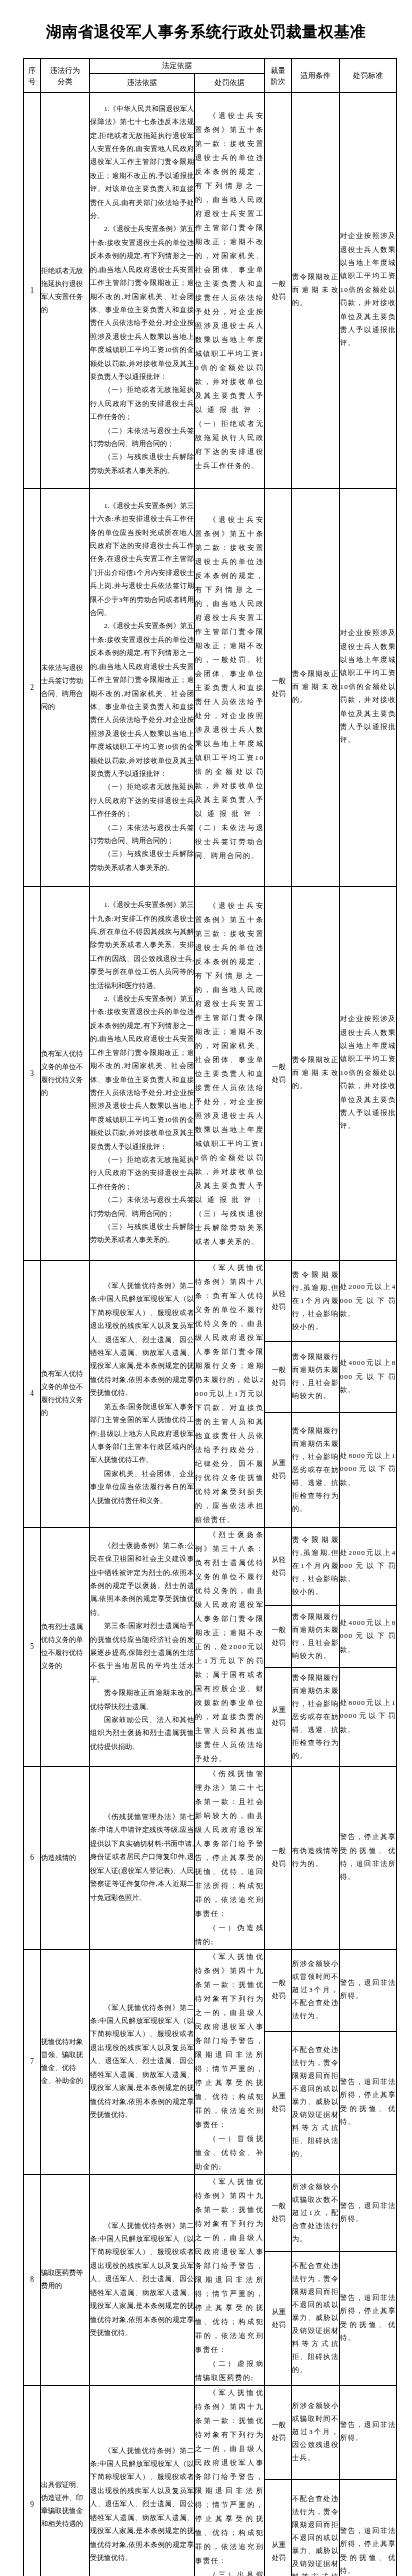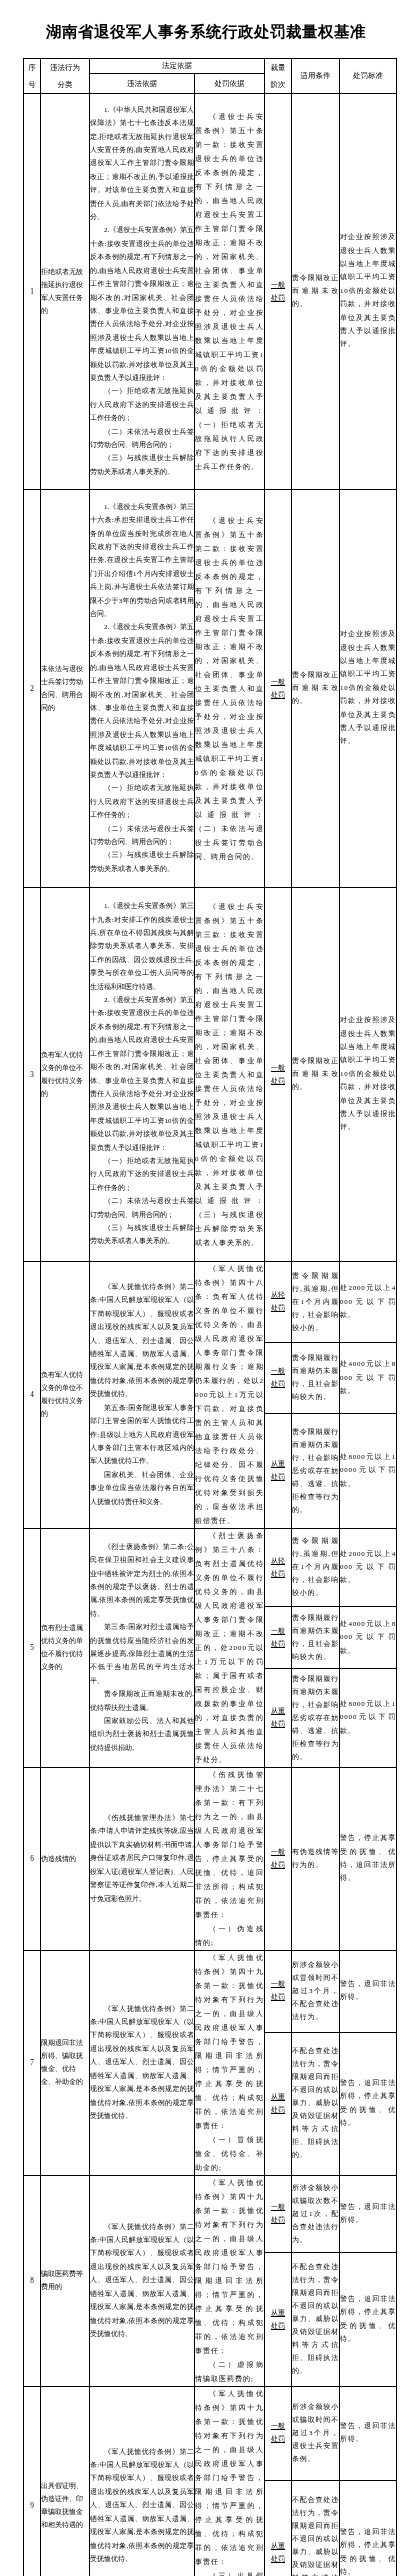--- a/index.html
+++ b/index.html
@@ -14,40 +14,40 @@
   table.main{
     position:absolute;top:58px;left:23px;width:372px;
     border-collapse:collapse;table-layout:fixed;
     font-size:7px;
   }
   table.main{border:1px solid #000;}
   table.main th,table.main td{
     border:0.5px solid #000;vertical-align:middle;padding:0;overflow:hidden;
   }
   th{font-weight:normal;font-size:7.5px;text-align:center;}
-  th .wrapbox{display:inline-block;max-width:32px;line-height:17px;}
+  th .wrapbox{display:inline-block;max-width:32px;line-height:11px;}
   .hdr1{height:15px;}
   .hdr2{height:19px;}
   
   .r1{height:396px}.r2{height:398px}.r3{height:374px}
   .r4a{height:76px}.r4b{height:66px}.r4c{height:107px}
   .r5a{height:77px}.r5b{height:61px}.r5c{height:97px}
   .r6{height:177px}
   .r7a{height:75px}.r7b{height:132px}
   .r8a{height:76px}.r8b{height:131px}
   .r9a{height:76px}.r9b{height:116px}
   
   td.seq{text-align:center;font-size:7.2px;}
   td.cat{padding:2.1px 5.7px;line-height:13px;}
   td.law{padding:3.1px 5.2px;line-height:13.4px;}
   td.law p{margin:0;text-align:justify;text-indent:2em;word-break:break-all;}
   td.pen{padding:3.1px 4.6px;line-height:14px;letter-spacing:1px;}
   td.pen p{margin:0;text-align:justify;text-indent:2em;word-break:break-all;}
   td.tier{text-align:center;}
-  td.tier span{display:inline-block;width:15.5px;line-height:13px;text-align:center;text-decoration:underline;}
+  td.tier span{display:inline-block;width:15.5px;line-height:13px;text-align:right;}
   td.cond{padding:2.1px 5.2px;line-height:13px;text-align:justify;letter-spacing:0.8px;word-break:break-all;font-family:Liberation Serif, serif;}
   td.std{padding:2.1px 5.7px;line-height:13.4px;text-align:justify;letter-spacing:0.8px;word-break:break-all;}
 </style>
 </head>
 <body>
 
 <h1 class="page-title">湖南省退役军人事务系统行政处罚裁量权基准</h1>
 
 <table class="main">
   <colgroup>
@@ -96,21 +96,21 @@
     <td class="seq">2</td>
     <td class="cat">未依法与退役士兵签订劳动合同、聘用合同的</td>
     <td class="law">
       <p>1.《退役士兵安置条例》第三十六条:承担安排退役士兵工作任务的单位应当按时完成所在地人民政府下达的安排退役士兵工作任务,在退役士兵安置工作主管部门开出介绍信1个月内安排退役士兵上岗,并与退役士兵依法签订期限不少于3年的劳动合同或者聘用合同。</p>
       <p>2.《退役士兵安置条例》第五十条:接收安置退役士兵的单位违反本条例的规定,有下列情形之一的,由当地人民政府退役士兵安置工作主管部门责令限期改正；逾期不改的,对国家机关、社会团体、事业单位主要负责人和直接责任人员依法给予处分,对企业按照涉及退役士兵人数乘以当地上年度城镇职工平均工资10倍的金额处以罚款,并对接收单位及其主要负责人予以通报批评：</p>
       <p>（一）拒绝或者无故拖延执行人民政府下达的安排退役士兵工作任务的；</p>
       <p>（二）未依法与退役士兵签订劳动合同、聘用合同的；</p>
       <p>（三）与残疾退役士兵解除劳动关系或者人事关系的。</p>
     </td>
     <td class="pen">
-      <p>《退役士兵安置条例》第五十条第二款：接收安置退役士兵的单位违反本条例的规定，有下列情形之一的，由当地人民政府退役士兵安置工作主管部门责令限期改正；逾期不改的，对国家机关、社会团体、事业单位主要负责人和直接责任人员依法给予处分，对企业按照涉及退役士兵人数乘以当地上年度城镇职工平均工资10倍的金额处以罚款，并对接收单位及其主要负责人予以通报批评：（二）未依法与退役士兵签订劳动合同、聘用合同的。</p>
+      <p>《退役士兵安置条例》第五十条第二款：接收安置退役士兵的单位违反本条例的规定，有下列情形之一的，由当地人民政府退役士兵安置工作主管部门责令限期改正；逾期不改的，一般处罚、社会团体、事业单位主要负责人和直接责任人员依法给予处分，对企业按照涉及退役士兵人数乘以当地上年度城镇职工平均工资10倍的金额处以罚款，并对接收单位及其主要负责人予以通报批评：（二）未依法与退役士兵签订劳动合同、聘用合同的。</p>
     </td>
     <td class="tier"><span>一般处罚</span></td>
     <td class="cond">责令限期改正而逾期未改的。</td>
     <td class="std">对企业按照涉及退役士兵人数乘以当地上年度城镇职工平均工资10倍的金额处以罚款，并对接收单位及其主要负责人予以通报批评。</td>
   </tr>
 
   <tr class="r3">
     <td class="seq">3</td>
     <td class="cat">负有军人优待义务的单位不履行优待义务的</td>
     <td class="law">
@@ -181,31 +181,31 @@
     <td class="std">处8000元以上10000元以下罚款。</td>
   </tr>
 
   <tr class="r6">
     <td class="seq">6</td>
     <td class="cat">伪造残情的</td>
     <td class="law">
       <p>《伤残抚恤管理办法》第七条:申请人申请评定残疾等级,应当提供以下真实确切材料:书面申请,身份证或者居民户口簿复印件,退役军人证(退役军人登记表)、人民警察证等证件复印件,本人近期二寸免冠彩色照片。</p>
     </td>
     <td class="pen">
-      <p>《伤残抚恤管理办法》第二十七条第一款：有下列行为之一的，由县级人民政府退役军人事务部门给予警告，停止其享受的抚恤、优待，追回非法所得；构成犯罪的，依法追究刑事责任：</p>
+      <p>《伤残抚恤管理办法》第二十七条第一款：且社会影响较大的，由县级人民政府退役军人事务部门给予警告，停止其享受的抚恤、优待，追回非法所得；构成犯罪的，依法追究刑事责任：</p>
       <p>（一）伪造残情的;</p>
     </td>
     <td class="tier"><span>一般处罚</span></td>
     <td class="cond">有伪造残情等行为的。</td>
     <td class="std">警告，停止其享受的抚恤、优待，追回非法所得。</td>
   </tr>
 
   <tr class="r7a">
     <td class="seq" rowspan="2">7</td>
-    <td class="cat" rowspan="2">限期退回非法所得、骗取抚恤金、优待金、补助金的</td>
+    <td class="cat" rowspan="2">抚恤优待对象冒领、骗取抚恤金、优待金、补助金的</td>
     <td class="law" rowspan="2">
       <p>《军人抚恤优待条例》第二条:中国人民解放军现役军人（以下简称现役军人）、服现役或者退出现役的残疾军人以及复员军人、退伍军人、烈士遗属、因公牺牲军人遗属、病故军人遗属、现役军人家属,是本条例规定的抚恤优待对象,依照本条例的规定享受抚恤优待。</p>
     </td>
     <td class="pen" rowspan="2">
       <p>《军人抚恤优待条例》第四十九条第一款：抚恤优待对象有下列行为之一的，由县级人民政府退役军人事务部门给予警告，限期退回非法所得；情节严重的，停止其享受的抚恤、优待；构成犯罪的，依法追究刑事责任：</p>
       <p>（一）冒领抚恤金、优待金、补助金的;</p>
     </td>
     <td class="tier"><span>一般处罚</span></td>
     <td class="cond">所涉金额较小或冒领时间不超过3个月，不配合查处违法行为。</td>
     <td class="std">警告，退回非法所得。</td>
@@ -240,21 +240,21 @@
     <td class="seq" rowspan="2">9</td>
     <td class="cat" rowspan="2">出具假证明、伪造证件、印章骗取抚恤金和相关待遇的</td>
     <td class="law" rowspan="2">
       <p>《军人抚恤优待条例》第二条:中国人民解放军现役军人（以下简称现役军人）、服现役或者退出现役的残疾军人以及复员军人、退伍军人、烈士遗属、因公牺牲军人遗属、病故军人遗属、现役军人家属,是本条例规定的抚恤优待对象,依照本条例的规定享受抚恤优待。</p>
     </td>
     <td class="pen" rowspan="2">
       <p>《军人抚恤优待条例》第四十九条第一款：抚恤优待对象有下列行为之一的，由县级人民政府退役军人事务部门给予警告，限期退回非法所得；情节严重的，停止其享受的抚恤、优待；构成犯罪的，依法追究刑事责任：</p>
       <p>（三）出具假证明,伪造证件、印章骗取抚恤金、优待金、补助金的。</p>
     </td>
     <td class="tier"><span>一般处罚</span></td>
-    <td class="cond">所涉金额较小或骗取时间不超过3个月，退役士兵安置条例。</td>
+    <td class="cond">所涉金额较小或骗取时间不超过3个月，因公致残退役士兵。</td>
     <td class="std">警告，退回非法所得。</td>
   </tr>
   <tr class="r9b">
     <td class="tier"><span>从重处罚</span></td>
     <td class="cond">不配合查处违法行为，责令限期退回而拒不退回的或以暴力、威胁以及销毁证据材料等方式抗拒、阻碍执法的</td>
     <td class="std">警告，追回非法所得，停止其享受的抚恤、优待。</td>
   </tr>
 </tbody>
   </table>
 

